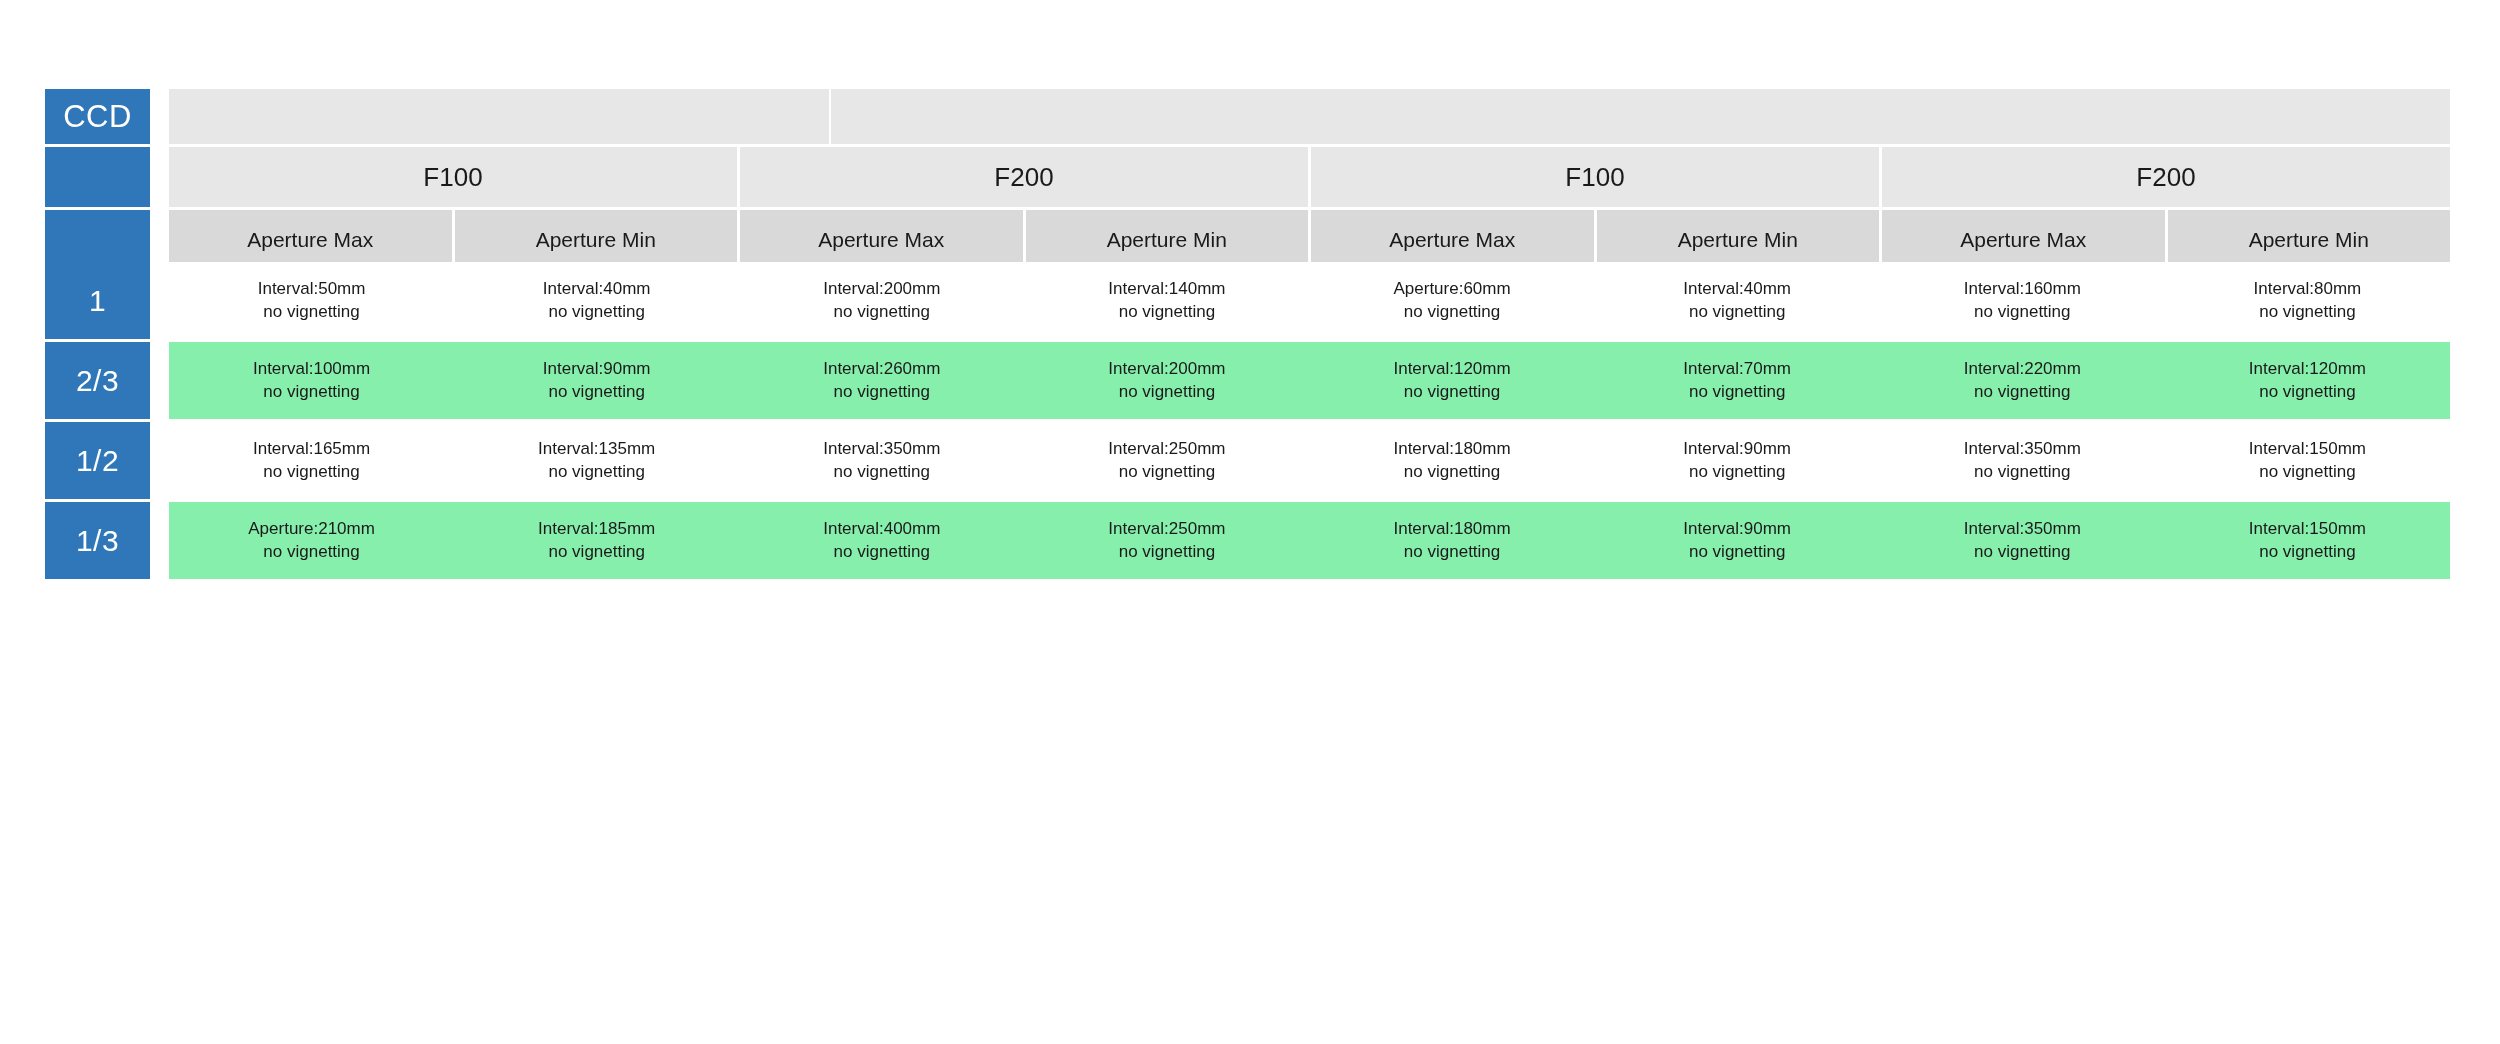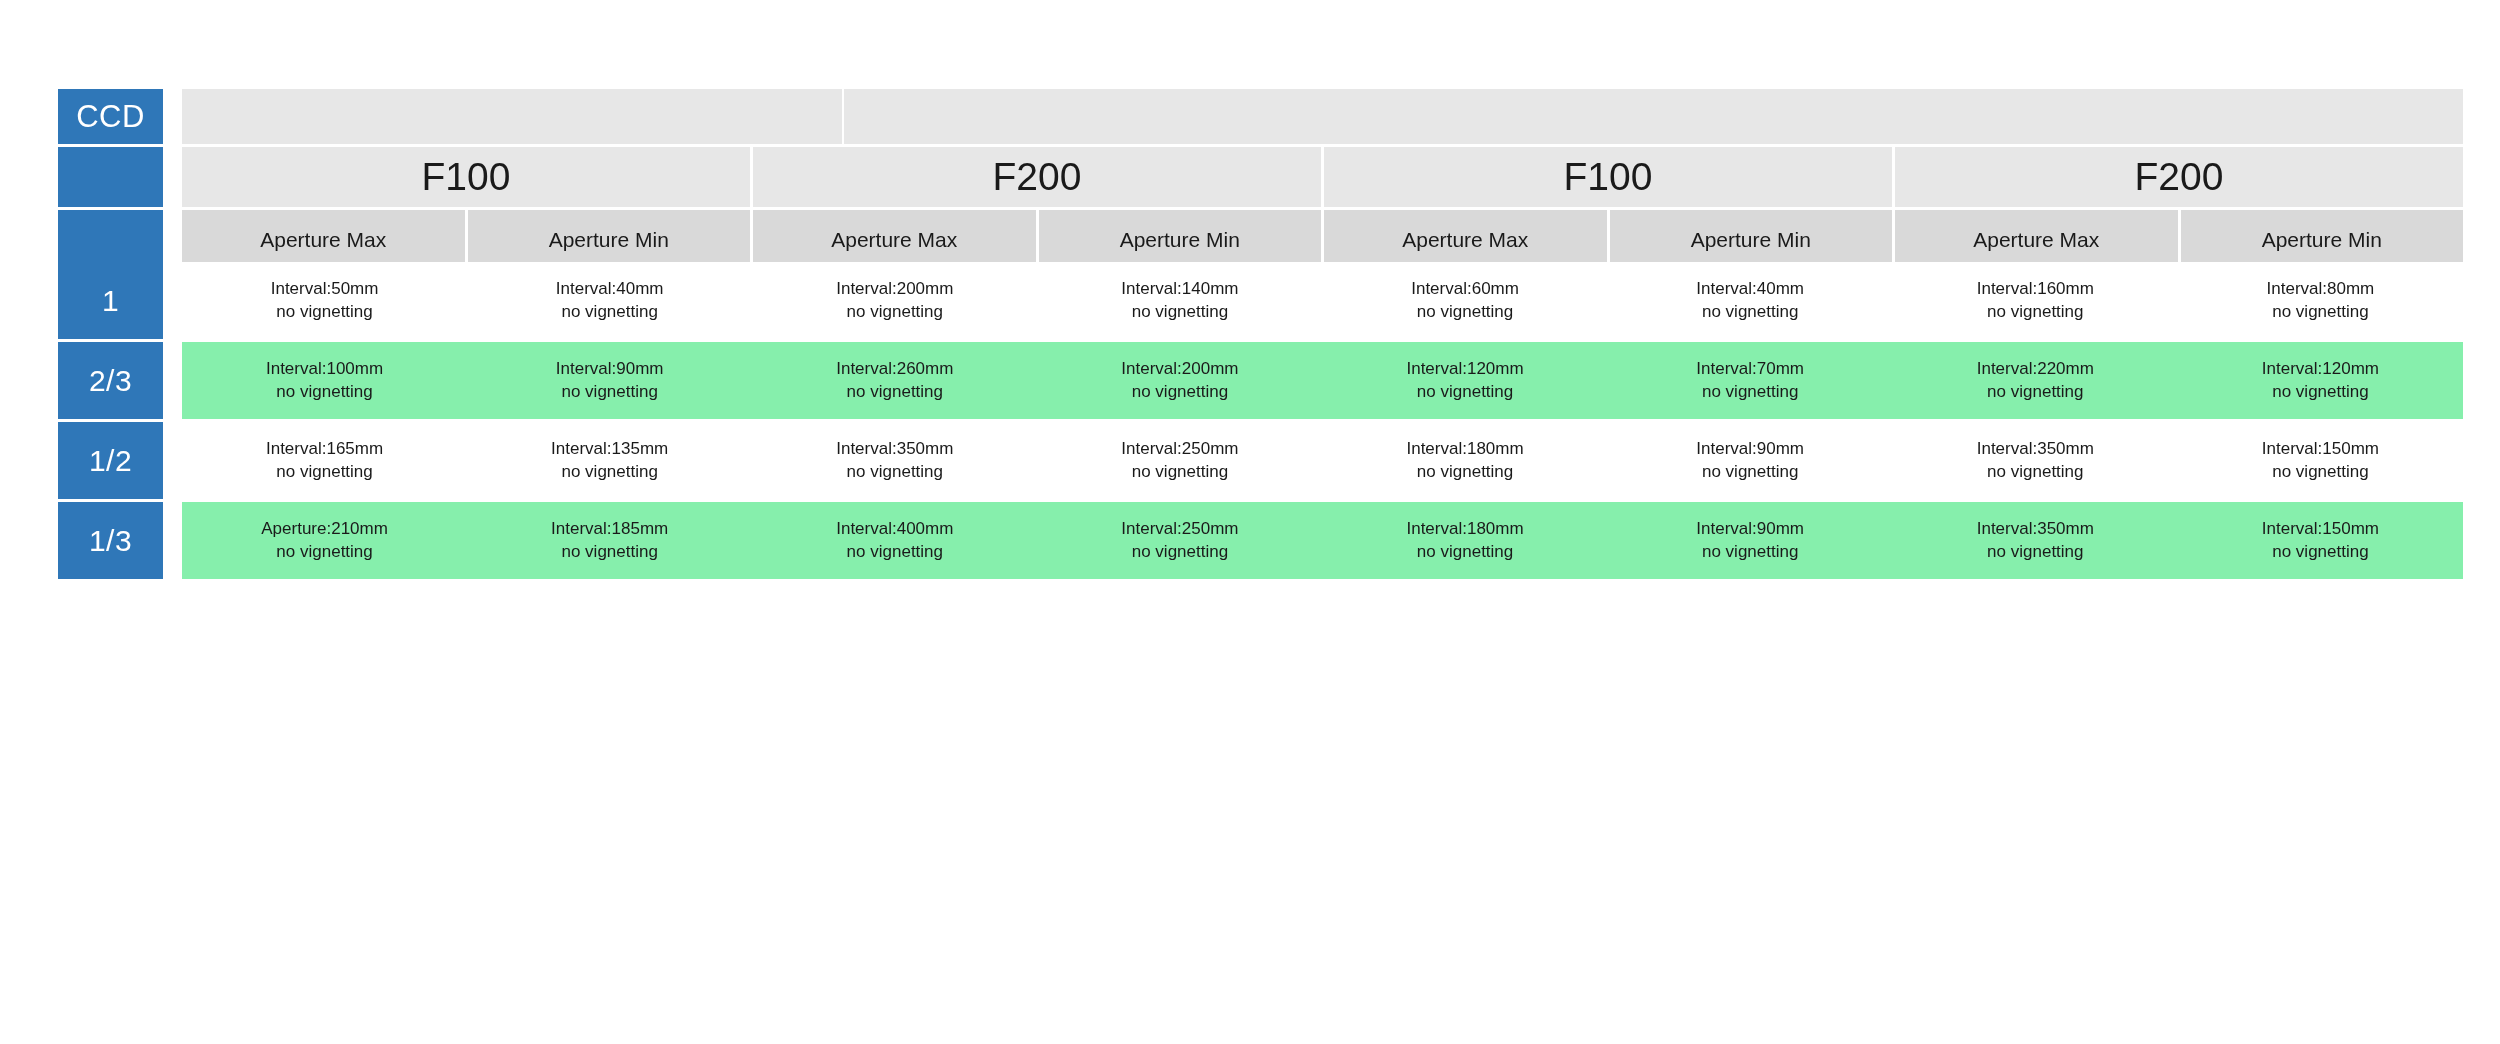--- a/index.html
+++ b/index.html
@@ -20,21 +20,21 @@
   .table {
     position: absolute;
     left: 45px;
     top: 89px;
     width: 2405px;
     display: flex;
     flex-direction: column;
     gap: 3px;
   }
 
-  .row { display: flex; width: 100%; gap: 16px; margin-left: 13px; }
+  .row { display: flex; width: 100%; gap: 16px; }
 
   
   .lbl {
     flex: 0 0 105px;
     background: #2f77b8;
     color: #ffffff;
     display: flex;
     align-items: center;
     justify-content: center;
     font-size: 30px;
@@ -66,21 +66,21 @@
   .row-ccd .cells { height: 55px; }
   .row-ccd .cell-a { flex: 0 0 660px; background: #e7e7e7; }
   .row-ccd .cell-b { flex: 1 1 auto; background: #e7e7e7; margin-left: 2px; }
 
   
   .row-group { height: 60px; }
   .row-group .lbl { height: 60px; }
   .row-group .cells { height: 60px; }
   .row-group .cell {
     background: #e7e7e7;
-    font-size: 39px;
+    font-size: 26px;
     border-right: 3px solid #ffffff;
   }
   .row-group .cell:last-child { border-right: none; }
 
   
   .row-sub { height: 49px; }
   .row-sub .lbl { height: 59px; }
   .row-sub .cells { height: 59px; }
   .row-sub .cell {
     background: #d9d9d9;
@@ -163,21 +163,21 @@
           </div>
         <div class="cell">
             <span class="l1">Interval:200mm</span>
             <span class="l2">no vignetting</span>
           </div>
         <div class="cell">
             <span class="l1">Interval:140mm</span>
             <span class="l2">no vignetting</span>
           </div>
         <div class="cell">
-            <span class="l1">Interval:60mm</span>
+            <span class="l1">Aperture:60mm</span>
             <span class="l2">no vignetting</span>
           </div>
         <div class="cell">
             <span class="l1">Interval:40mm</span>
             <span class="l2">no vignetting</span>
           </div>
         <div class="cell">
             <span class="l1">Interval:160mm</span>
             <span class="l2">no vignetting</span>
           </div>

